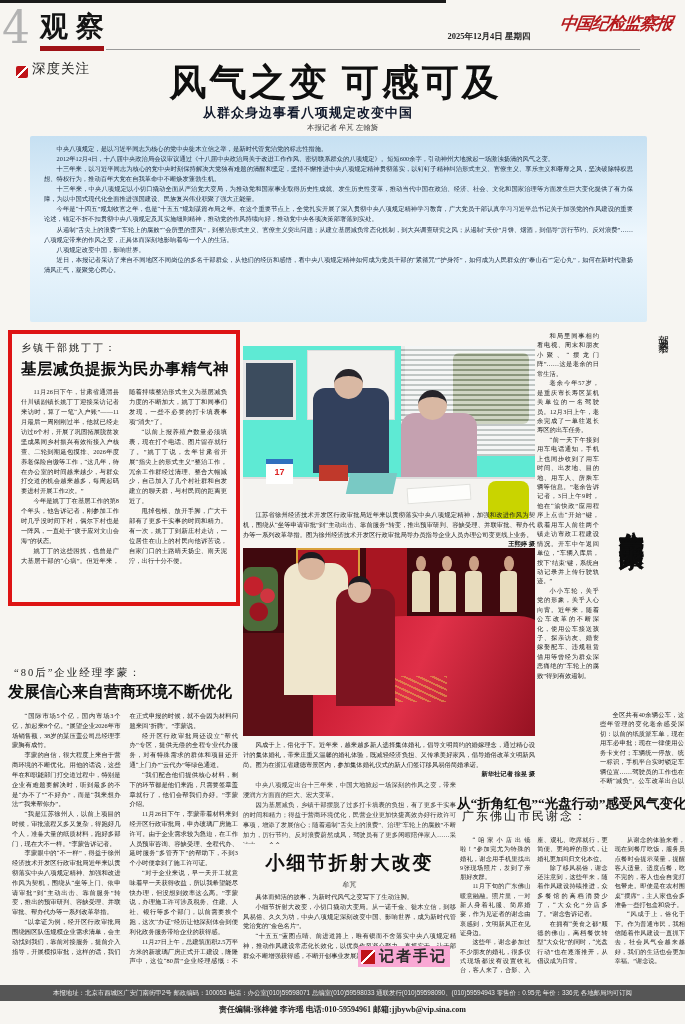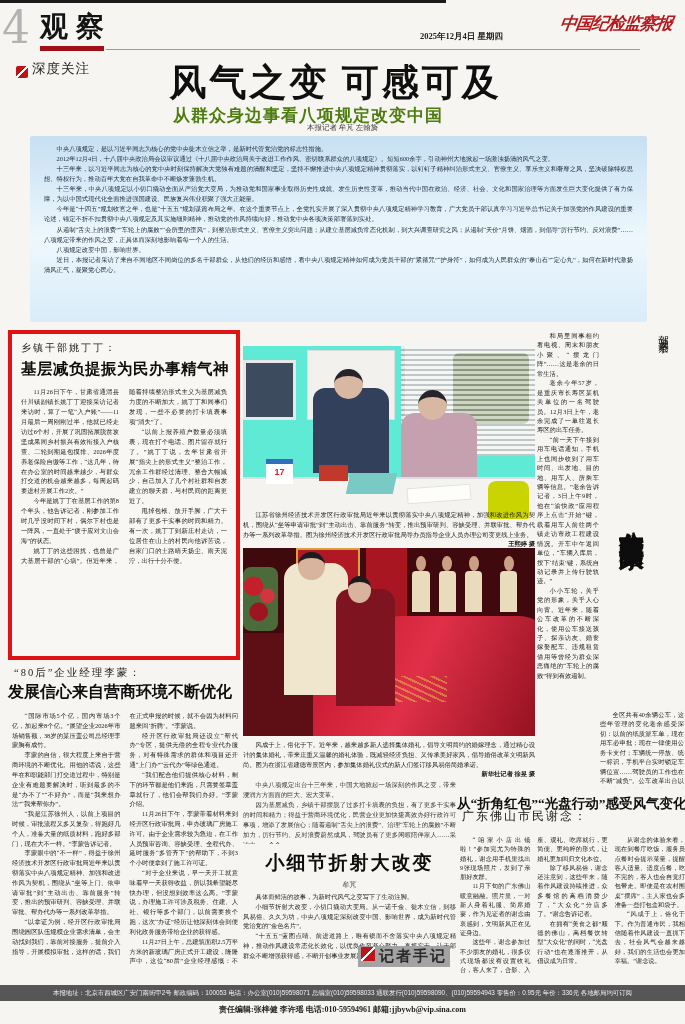--- a/index.html
+++ b/index.html
@@ -12,41 +12,41 @@
   }
   .abs { position:absolute; }
   p { margin:0; text-indent:2em; text-align:justify; }
 
   
   .topline { left:0; top:0; width:446px; height:3px; background:#1b1b1b; }
   .page-num { left:2px; top:2px; font-size:44px; color:#b3b3b3; font-family:"DejaVu Serif",serif; }
   .section-name { left:40px; top:8px; font-size:28px; font-weight:bold; letter-spacing:8px; color:#141414; }
   .red-bar { left:40px; top:46px; width:64px; height:5px; background:#9f1116; }
   .gray-rule { left:106px; top:49px; width:534px; height:1px; background:#9a9a9a; }
-  .date { left:420px; top:31px; width:138px; font-size:8.5px; font-weight:bold; text-align:left; color:#222; }
+  .date { left:420px; top:31px; width:138px; font-size:8.5px; font-weight:bold; text-align:center; color:#222; }
   .masthead { left:560px; top:12px; width:124px; font-size:17px; font-weight:bold; font-style:italic;
     color:#b5191d; transform:skewX(-8deg); letter-spacing:-1px; white-space:nowrap; }
 
   
   .kicker-row { left:16px; top:60px; display:flex; align-items:flex-end; gap:4px; }
   .kicker-icon { width:12px; height:12px; background:linear-gradient(135deg,#c01318 45%,#ffffff 45%,#ffffff 55%,#c01318 55%); border-radius:2px; }
   .kicker-label { font-size:13.5px; color:#1d1d1d; letter-spacing:1px; }
   .main-title { left:0; top:58px; width:671px; text-align:center; font-size:37px; font-weight:bold; letter-spacing:3px; color:#0f0f0f; }
-  .subtitle { left:0; top:104px; width:616px; text-align:center; font-size:17px; font-weight:bold; color:#4d7c0f; letter-spacing:1px; }
+  .subtitle { left:0; top:104px; width:616px; text-align:center; font-size:13px; font-weight:bold; color:#0f172a; letter-spacing:1px; }
   .byline { left:0; top:123px; width:685px; text-align:center; font-size:7.5px; color:#3a3a3a; }
 
   
   .editors-box { left:30px; top:136px; width:617px; height:186px; padding:8px 14px;
     background:linear-gradient(180deg,#c6e0f2 0%,#eef7fd 55%,#d9ecf8 100%);
     border-radius:2px; overflow:hidden; }
   .editors-label { font-size:8px; font-weight:bold; color:#10233a; margin-bottom:2px; }
   .editors-box p { font-size:6.3px; line-height:1.6; color:#18283c; }
 
   
-  .gr-box { left:8px; top:330px; width:232px; height:330px; border:4px solid #de1414; background:#f9f7f3; padding:7px 9px; overflow:hidden; }
+  .gr-box { left:8px; top:330px; width:232px; height:276px; border:4px solid #de1414; background:#f9f7f3; padding:7px 9px; overflow:hidden; }
   .gr-kicker { font-size:10px; color:#1a1a1a; letter-spacing:2px; }
   .gr-title { font-size:15.5px; font-weight:bold; color:#0e0e0e; margin-top:4px; letter-spacing:0.5px; white-space:nowrap; }
   .gr-body { margin-top:7px; height:246px; column-count:2; column-gap:10px; overflow:hidden; }
   .gr-body p { font-size:6.3px; line-height:1.58; color:#222; }
 
   
   .photo { overflow:hidden; }
   .photo1 { left:243px; top:346px; width:292px; height:177px; background:#5eead4; }
   .photo2 { left:243px; top:548px; width:292px; height:188px; background:#5e0f16; }
   .caption { font-size:6.3px; line-height:1.55; color:#222; }
@@ -70,21 +70,21 @@
   .mg-body { left:12px; top:711px; width:226px; height:262px; column-count:2; column-gap:9px; overflow:hidden; }
   .mg-body p { font-size:6.3px; line-height:1.56; color:#222; }
 
   
   .dt-intro { left:243px; top:780px; width:213px; height:64px; overflow:hidden; }
   .dt-intro p { font-size:6.3px; line-height:1.6; color:#333; }
   .dt-title { left:243px; top:850px; width:213px; text-align:center; font-size:19px; font-weight:bold; color:#0e0e0e; letter-spacing:2px; }
   .dt-byline { left:243px; top:880px; width:213px; text-align:center; font-size:7px; color:#444; }
   .dt-body { left:243px; top:892px; width:213px; height:78px; overflow:hidden; }
   .dt-body p { font-size:6.3px; line-height:1.55; color:#222; }
-  .dt-tag { left:358px; top:946px; display:flex; align-items:flex-start; gap:4px; background:#a3a3a3; padding:1px 3px; }
+  .dt-tag { left:358px; top:946px; display:flex; align-items:center; gap:4px; background:#f9a8d4; padding:1px 3px; }
   .dt-tag-icon { width:14px; height:14px; background:linear-gradient(135deg,#c01318 45%,#fff 45%,#fff 55%,#c01318 55%); }
   .dt-tag-label { font-size:15px; font-weight:bold; letter-spacing:2px; color:#2b2b2b; }
 
   
   .fs-kicker { left:462px; top:780px; font-size:12px; letter-spacing:2px; color:#1a1a1a; white-space:nowrap;margin-top:28px; }
   .fs-title { left:457px; top:795px; width:228px; text-align:center; font-size:13.5px; font-weight:bold; color:#0e0e0e; white-space:nowrap; }
   .fs-body { left:460px; top:835px; width:225px; height:140px; column-count:3; column-gap:7px; overflow:hidden; }
   .fs-body p { font-size:6.2px; line-height:1.5; color:#222; }
 
   

